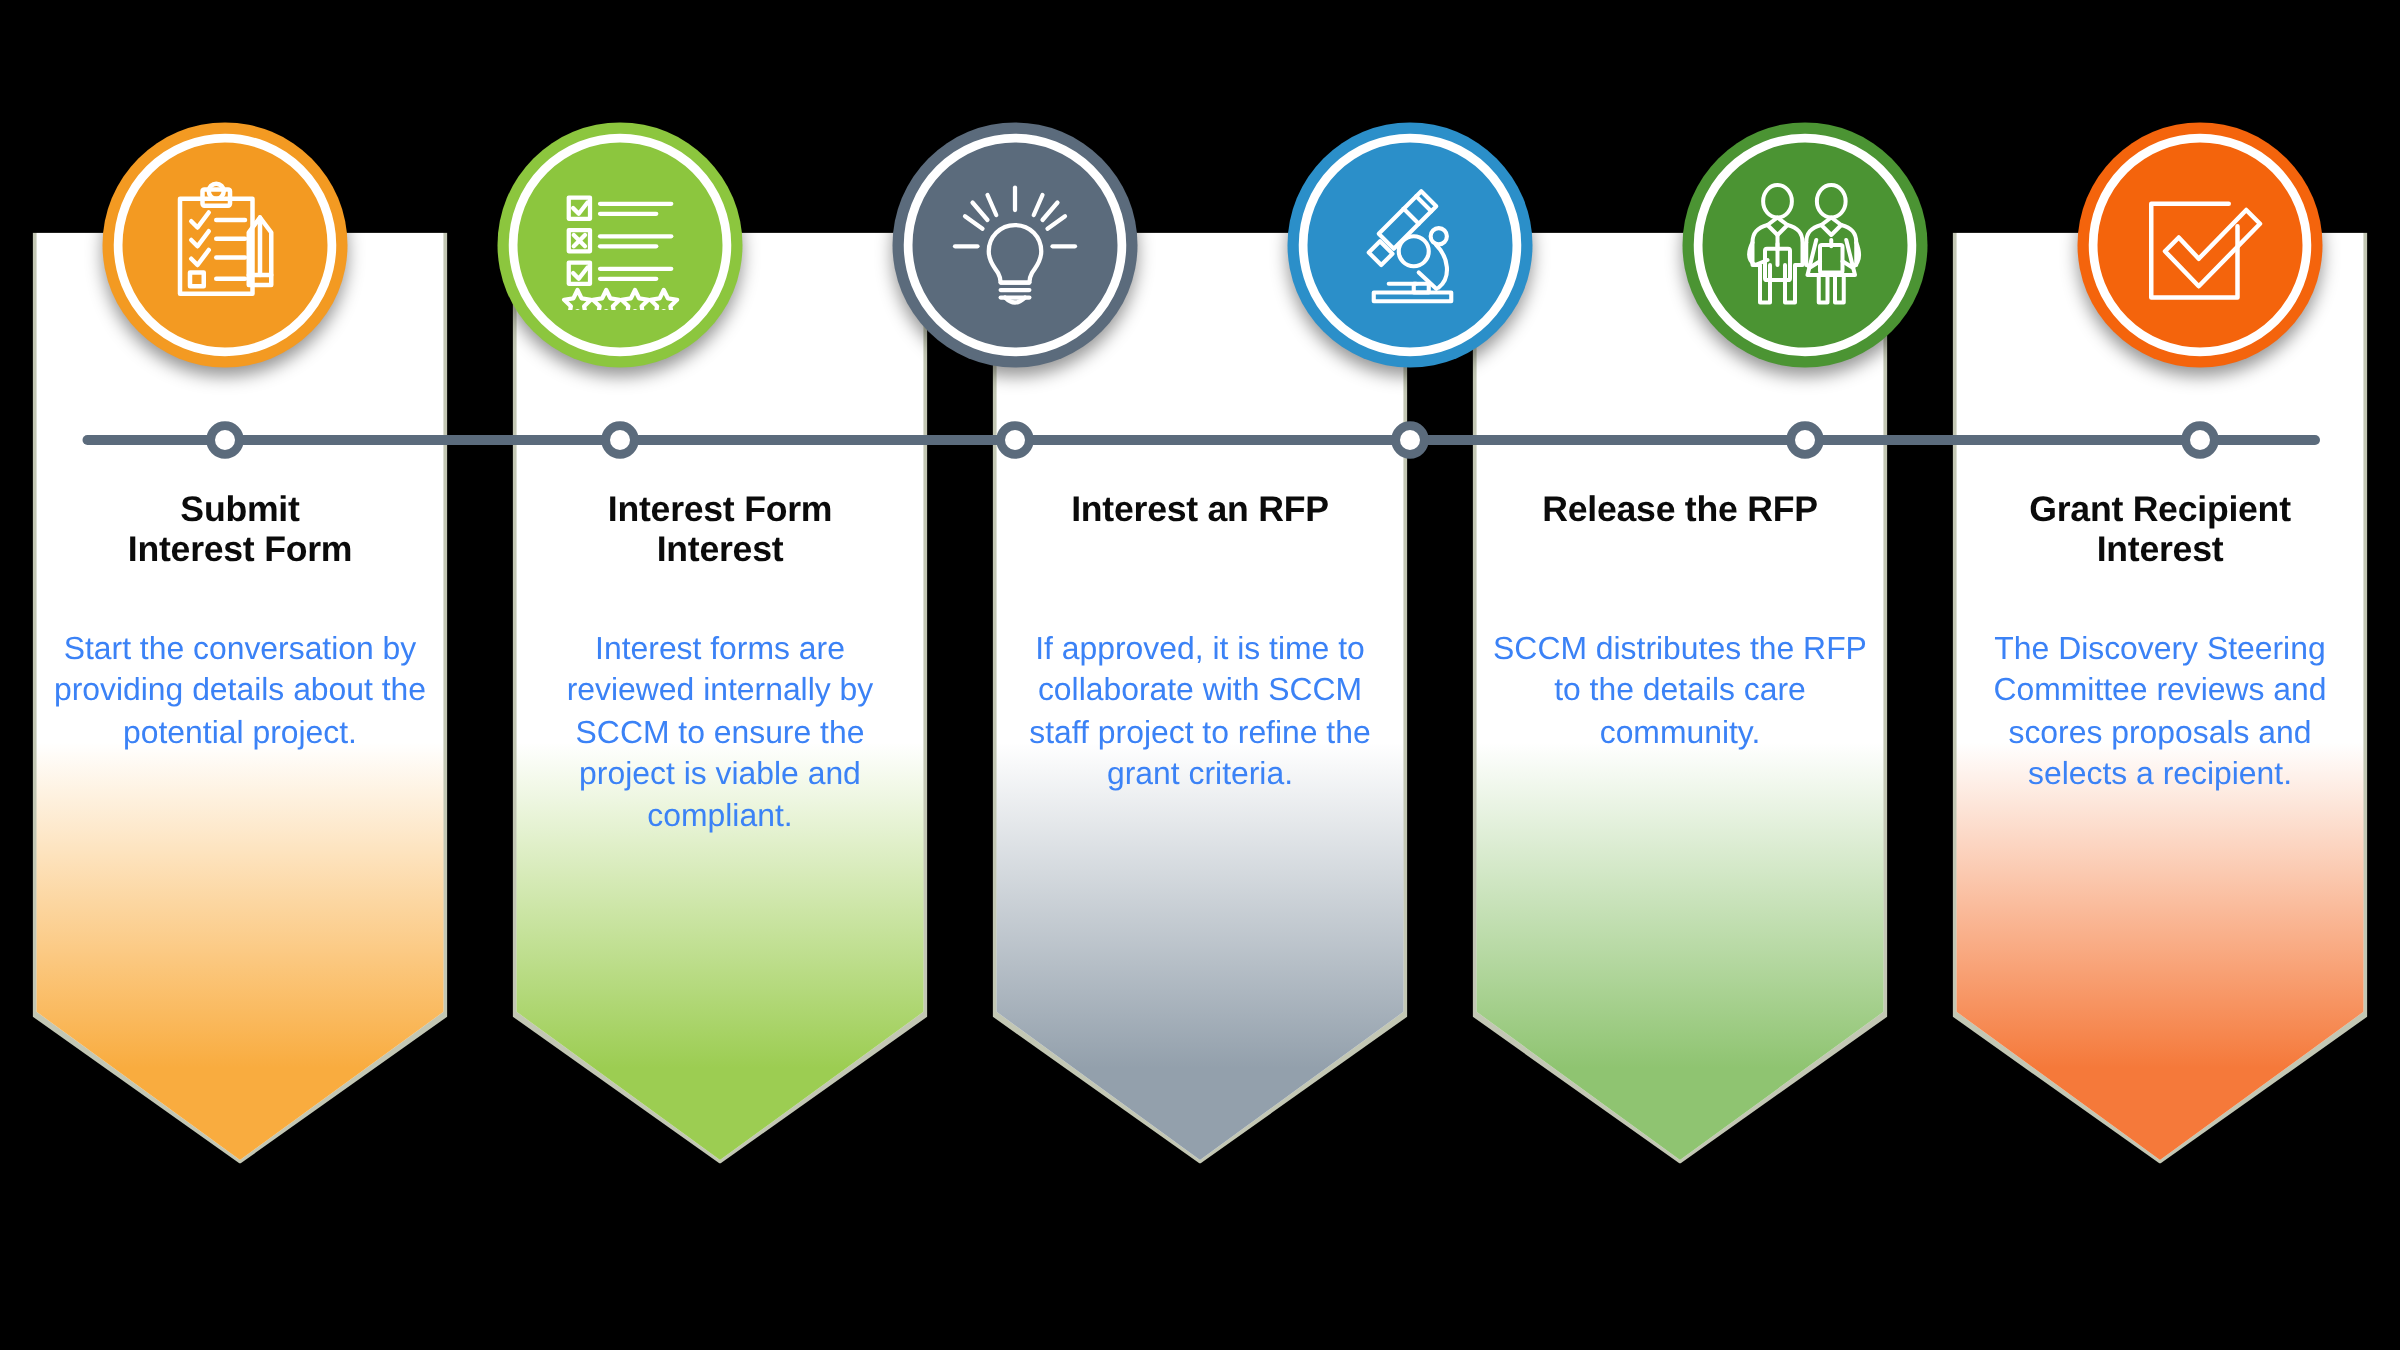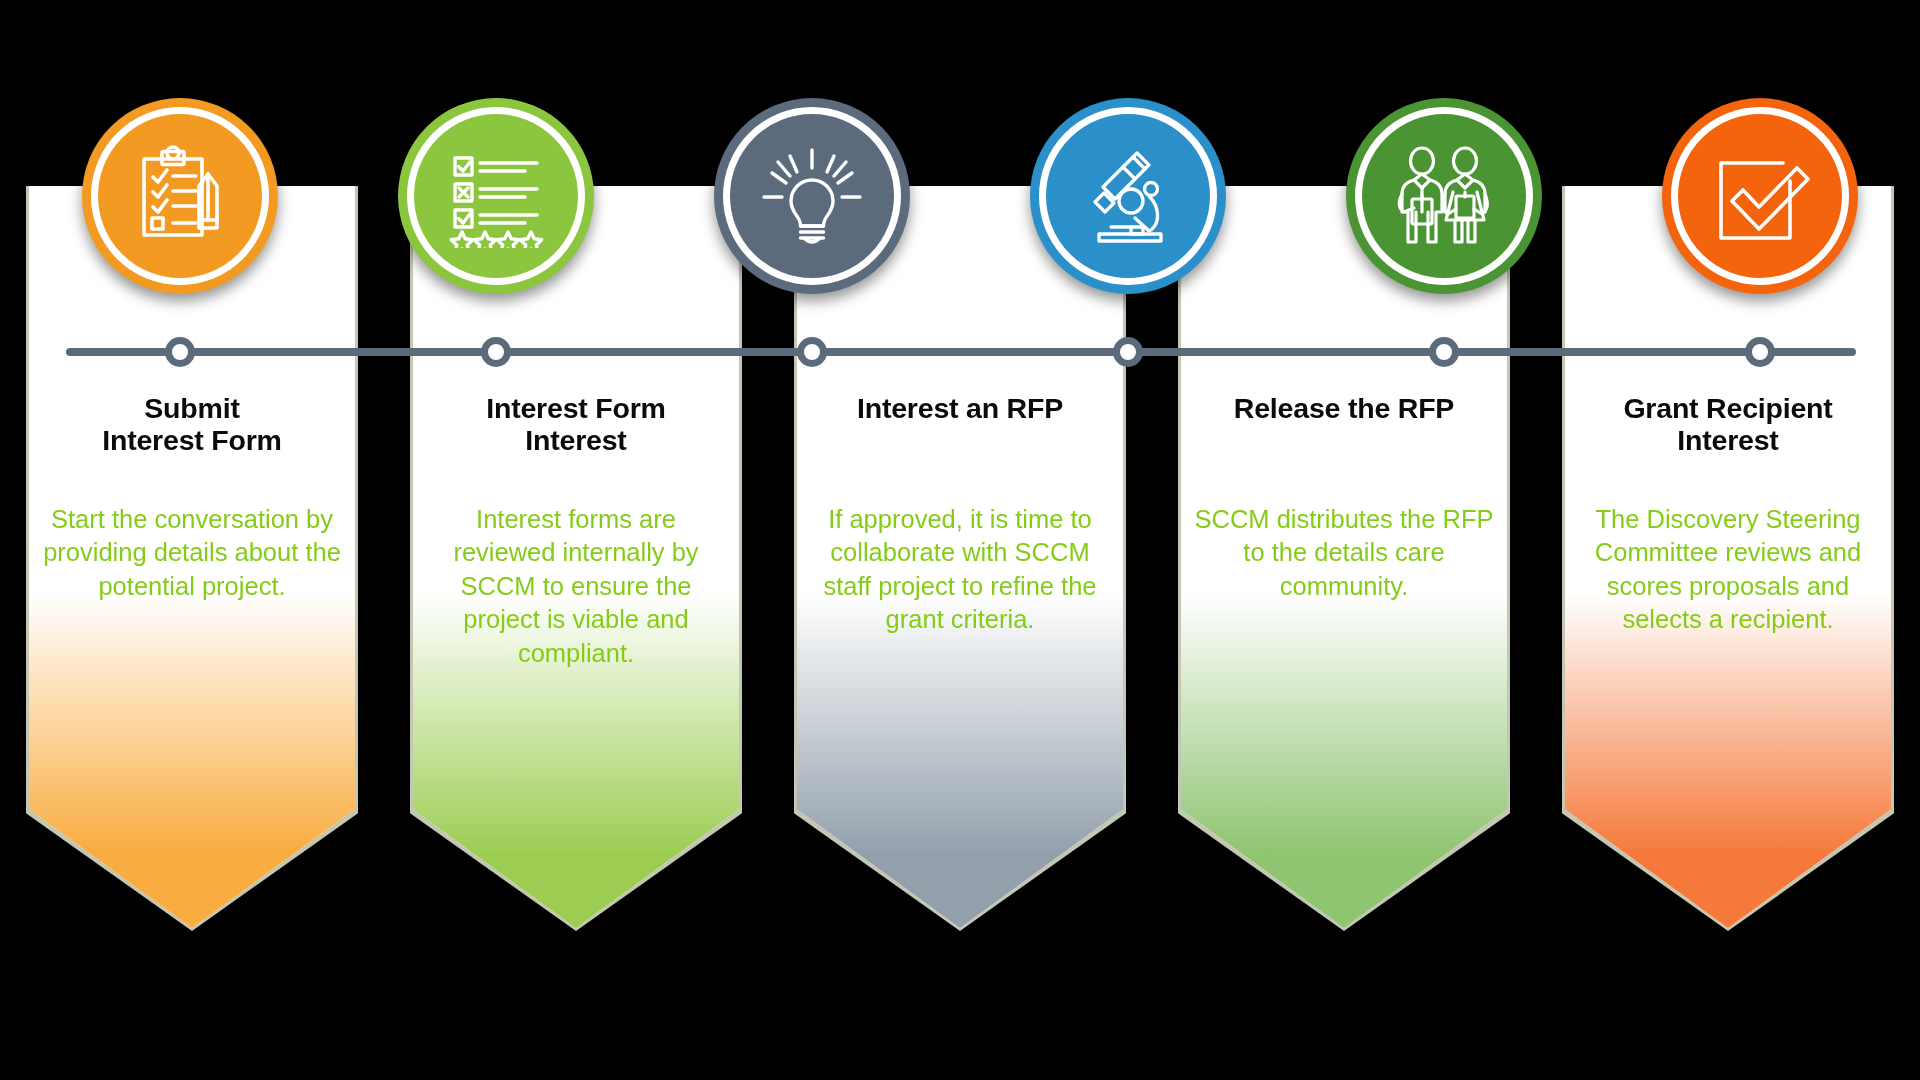--- a/index.html
+++ b/index.html
@@ -113,21 +113,21 @@
     color: #0b0b0b;
     letter-spacing: -0.2px;
   }
   .col-body {
     position: absolute;
     left: 12px; right: 12px;
     top: 317px;
     text-align: center;
     font-size: 25.5px;
     line-height: 1.31;
-    color: #84cc16;
+    color: #3b82f6;
   }
 </style>
 </head>
 <body>
 
 <div id="stage">
 
   <div id="banners">
 
     <div class="col">

